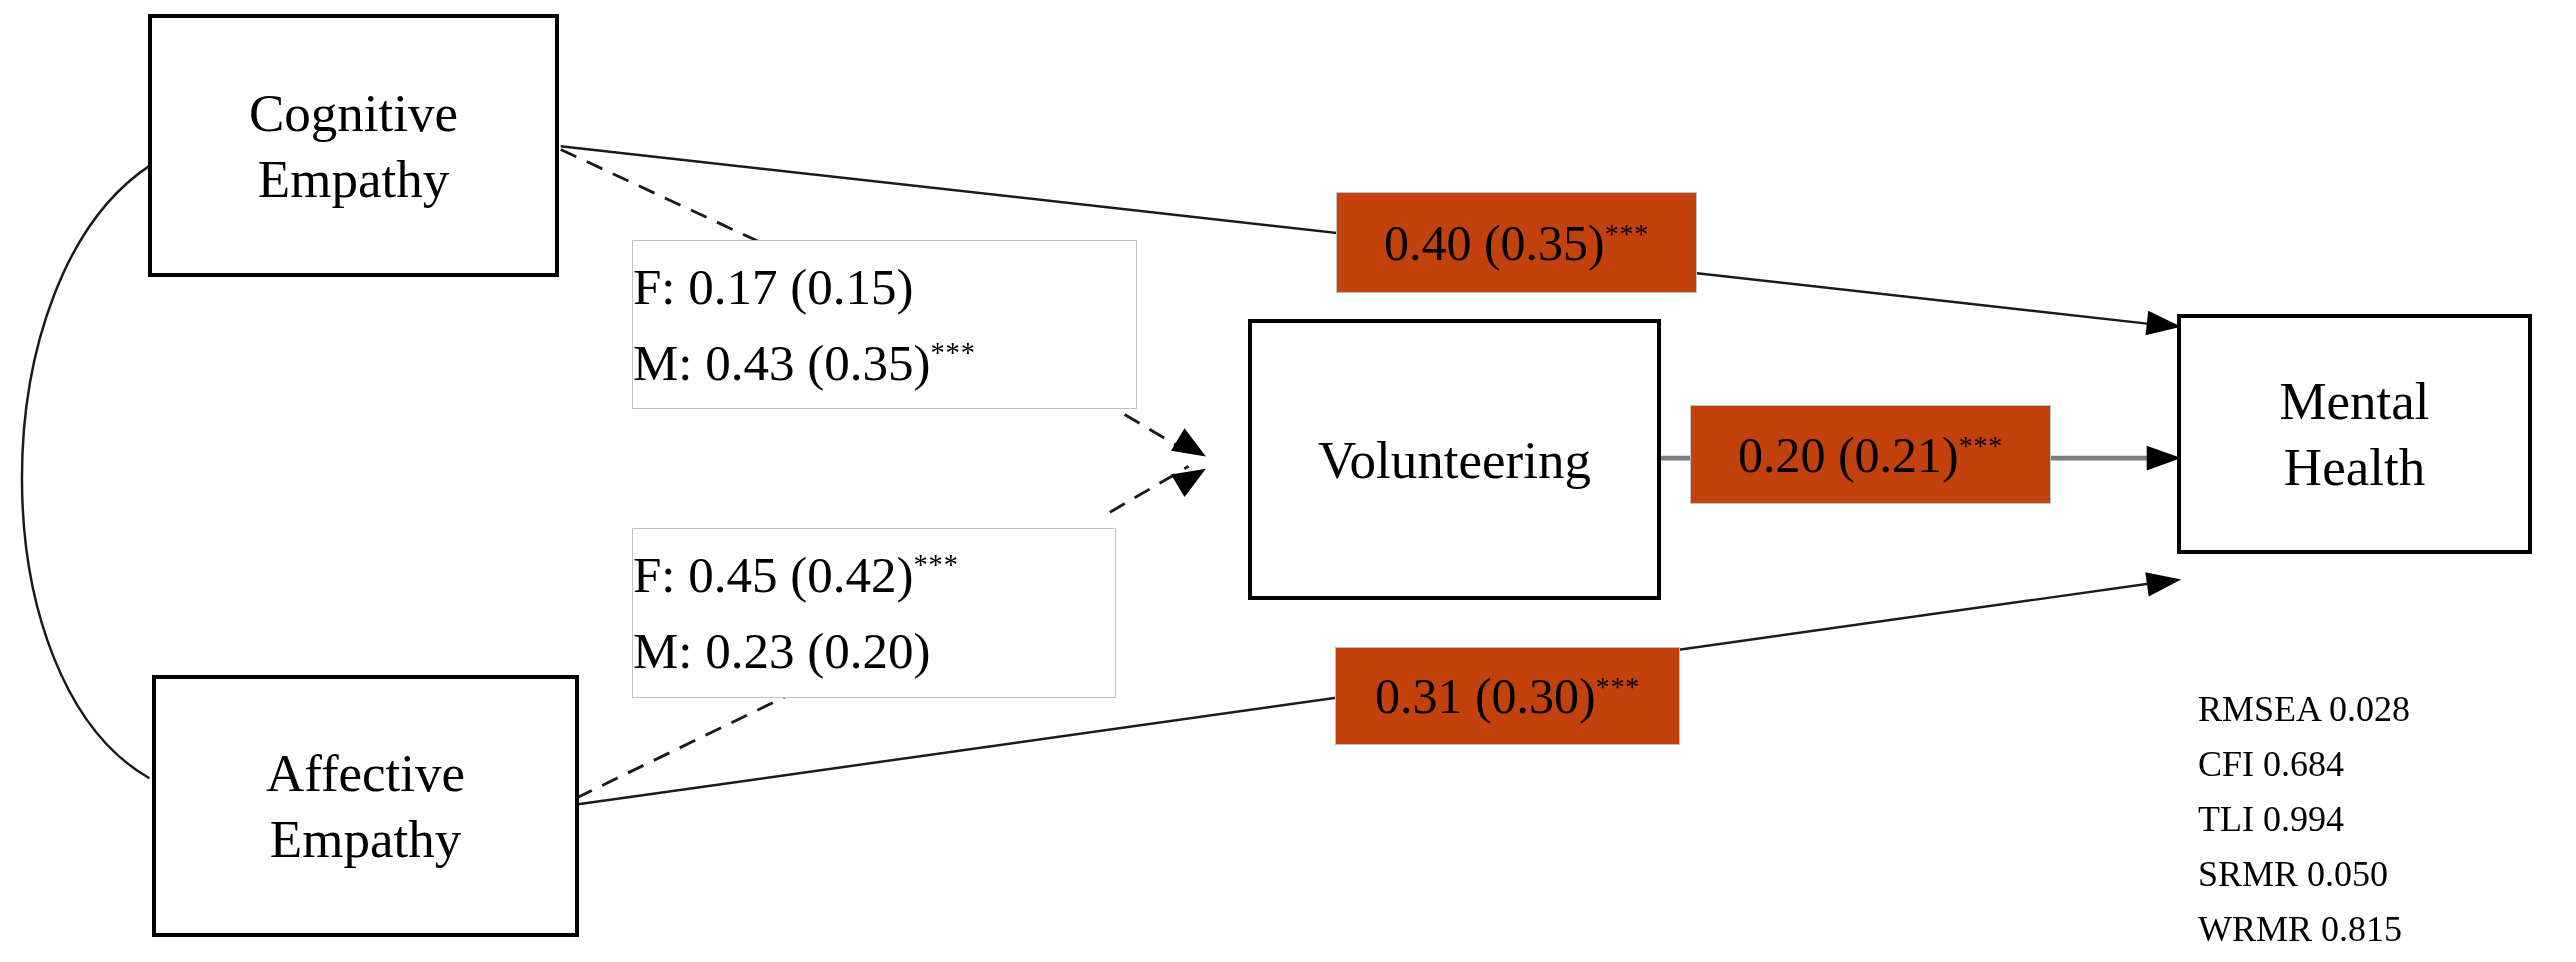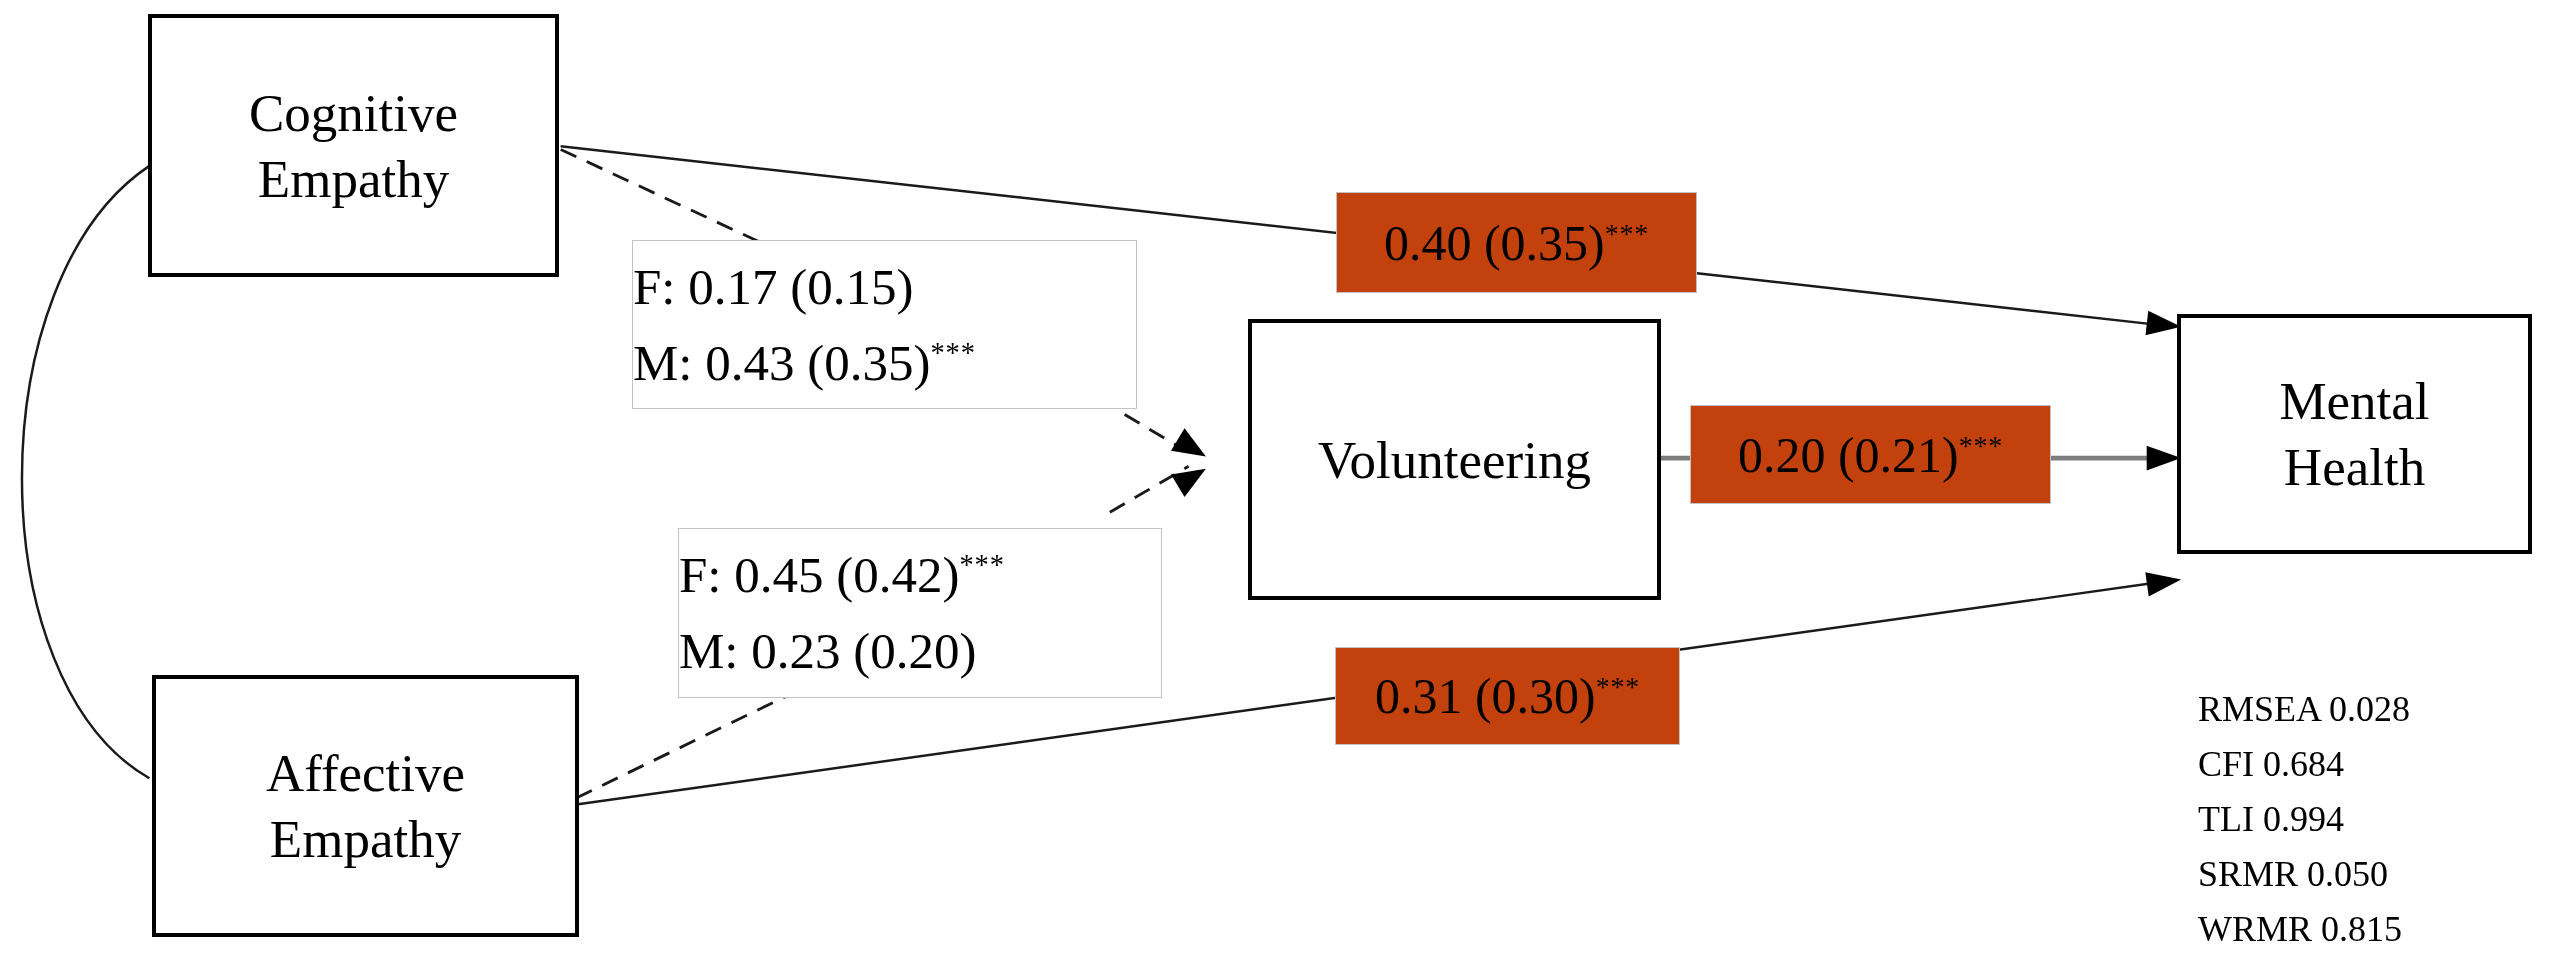--- a/index.html
+++ b/index.html
@@ -122,21 +122,21 @@
 
   <div class="fmlabel" style="left:632px;top:240px;width:505px;height:169px;">
     <span>
       <span>F: 0.17 (0.15)</span><sup></sup>
     </span>
     <span>
       <span>M: 0.43 (0.35)</span><sup>***</sup>
     </span>
   </div>
 
-  <div class="fmlabel" style="left:632px;top:528px;width:484px;height:170px;margin-left:46px;">
+  <div class="fmlabel" style="left:632px;top:528px;width:484px;height:170px;">
     <span>
       <span>F: 0.45 (0.42)</span><sup>***</sup>
     </span>
     <span>
       <span>M: 0.23 (0.20)</span><sup></sup>
     </span>
   </div>
 
   <div class="fitstats">
     <div>RMSEA 0.028</div>

